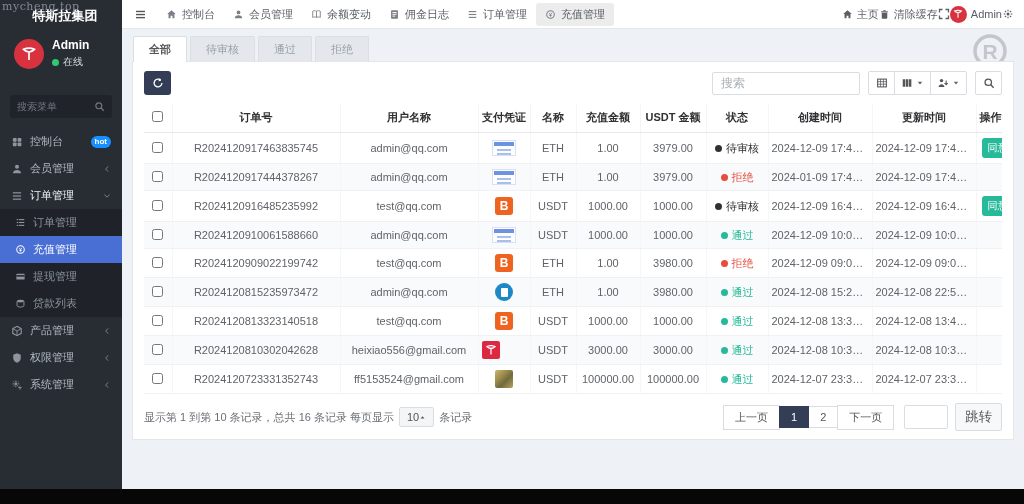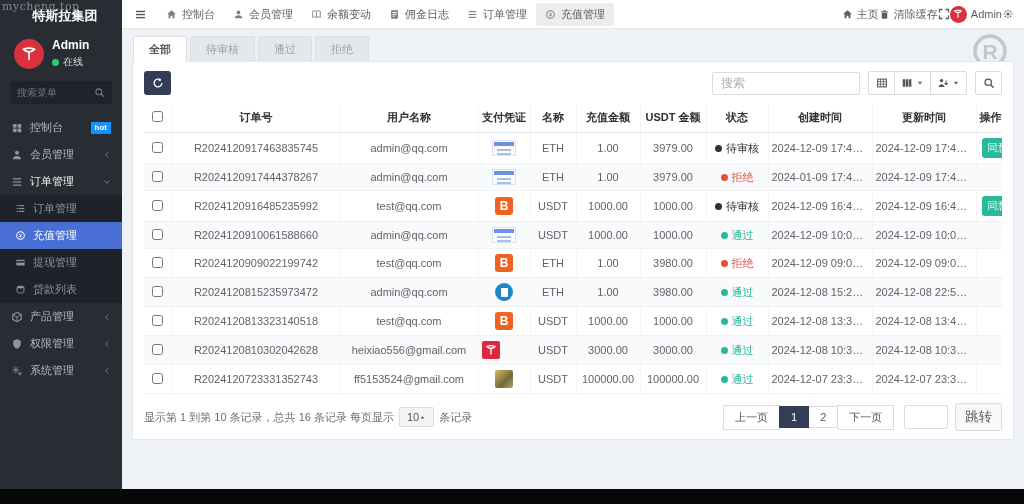--- a/index.html
+++ b/index.html
@@ -10,28 +10,28 @@
   
   .sidebar { width:122px; flex-shrink:0; background:#282d34; color:#aeb5bc; position:relative; overflow:hidden; }
   .watermark { position:absolute; top:0; left:2px; color:#828a93; font-size:11px; font-family:"DejaVu Serif",serif; letter-spacing:.5px; z-index:3; }
   .brand { color:#fff; font-weight:bold; font-size:13px; text-align:center; padding:7px 8px 9px 16px; white-space:nowrap; }
   .user-block { display:flex; align-items:center; gap:8px; padding:4px 10px 10px 14px; }
   .avatar { width:30px; height:30px; border-radius:50%; background:#d8323f; color:#fff; display:flex; align-items:center; justify-content:center; flex-shrink:0; }
   .user-meta { display:flex; flex-direction:column; gap:3px; }
   .user-name { color:#fff; font-weight:bold; font-size:12px; }
   .user-status { display:flex; align-items:center; gap:4px; color:#d7dce1; font-size:10px; }
   .dot-online { width:7px; height:7px; border-radius:50%; background:#2ecc71; }
-  .menu-search { margin:2px 10px 10px; background:#20242a; border-radius:3px; display:flex; align-items:center; height:23px; padding:0 7px; }
+  .menu-search { margin:16px 10px 10px; background:#20242a; border-radius:3px; display:flex; align-items:center; height:23px; padding:0 7px; }
   .menu-search input { flex:1; min-width:0; background:transparent; border:none; outline:none; color:#9aa2ab; font-size:10px; }
   .menu-search input::placeholder { color:#6f777f; }
   .m-item { display:flex; align-items:center; gap:7px; padding:0 11px; height:27px; font-size:11px; color:#b2b9c0; cursor:pointer; white-space:nowrap; }
   .m-item .mi { display:flex; align-items:center; color:#8d959d; }
   .m-item .lbl { overflow:hidden; text-overflow:ellipsis; }
   .m-item .tail { margin-left:auto; display:flex; align-items:center; color:#7c848c; }
-  .badge-hot { background:#1890ff; color:#fff; font-size:8px; line-height:1; padding:2px 4px; border-radius:0; font-weight:bold; }
+  .badge-hot { background:#1890ff; color:#fff; font-size:8px; line-height:1; padding:2px 4px; border-radius:6px; font-weight:bold; }
   .submenu { background:#1f2329; }
   .submenu .m-item { padding-left:15px; color:#8b939b; }
   .submenu .m-item.active { background:#4a6fd4; color:#fff; }
   .submenu .m-item.active .mi { color:#fff; }
   .m-item.parent-open { color:#f2f4f6; }
 
   
   .main { flex:1; display:flex; flex-direction:column; min-width:0; }
   .topnav { height:29px; background:#fff; border-bottom:1px solid #e5e7ea; display:flex; align-items:center; padding:0 10px; gap:2px; color:#5a5e66; }
   .hamburger { display:flex; align-items:center; padding:0 8px 0 2px; cursor:pointer; color:#555; }

